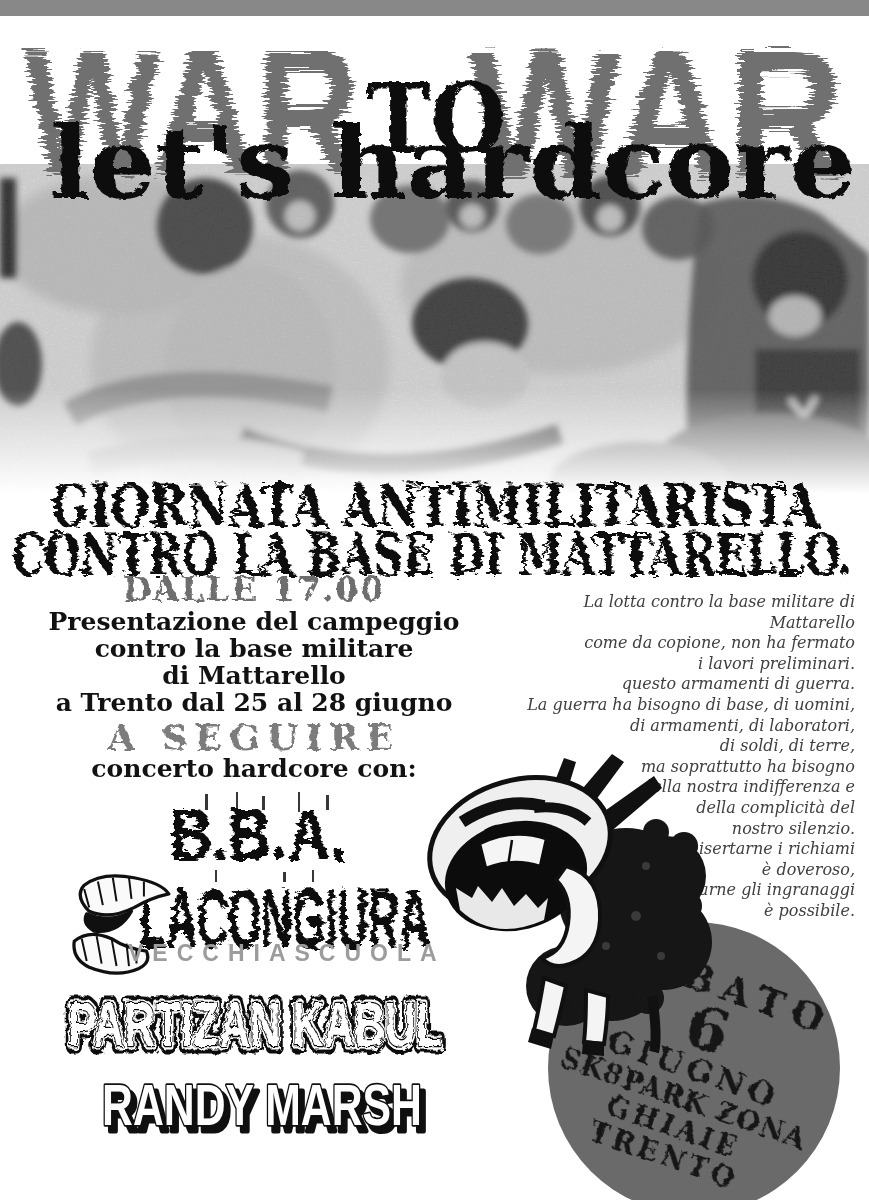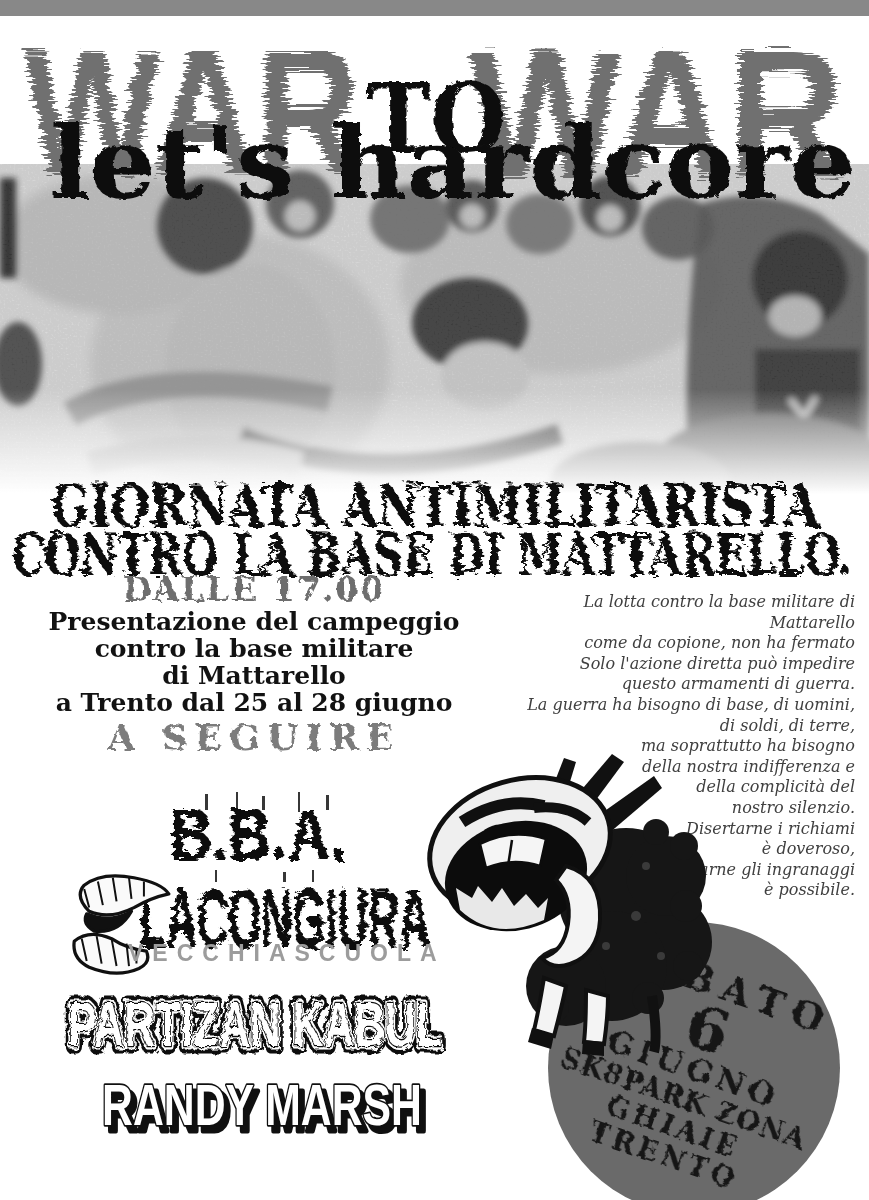--- a/index.html
+++ b/index.html
@@ -146,28 +146,30 @@
     <text x="432" y="111" text-anchor="middle" font-family="DejaVu Serif, serif" font-weight="700" font-size="57" textLength="840" lengthAdjust="spacingAndGlyphs" fill="#0c0c0c" filter="url(#roughHeavyFx)">CONTRO LA BASE DI MATTARELLO.</text>
   </svg>
 
   <div class="abs program">
     <div class="program-time">DALLE 17.00</div>
     <div class="program-line">Presentazione del campeggio</div>
     <div class="program-line">contro la base militare</div>
     <div class="program-line">di Mattarello</div>
     <div class="program-line">a Trento dal 25 al 28 giugno</div>
     <div class="program-follow">A SEGUIRE</div>
+    <div class="program-concert">concerto hardcore con:</div>
   </div>
 
   <div class="abs manifesto">
     <span>La lotta contro la base militare di Mattarello</span>
     <span>come da copione, non ha fermato</span>
-    <span>Solo l'azione diretta può impedire</span>
+    <span>i lavori preliminari.</span>
     <span>questo armamenti di guerra.</span>
     <span>La guerra ha bisogno di base, di uomini,</span>
+    <span>di armamenti, di laboratori,</span>
     <span>di soldi, di terre,</span>
     <span>ma soprattutto ha bisogno</span>
     <span>della nostra indifferenza e</span>
     <span>della complicità del</span>
     <span>nostro silenzio.</span>
     <span>Disertarne i richiami</span>
     <span>è doveroso,</span>
     <span>sabotarne gli ingranaggi</span>
     <span>è possibile.</span>
   </div>

